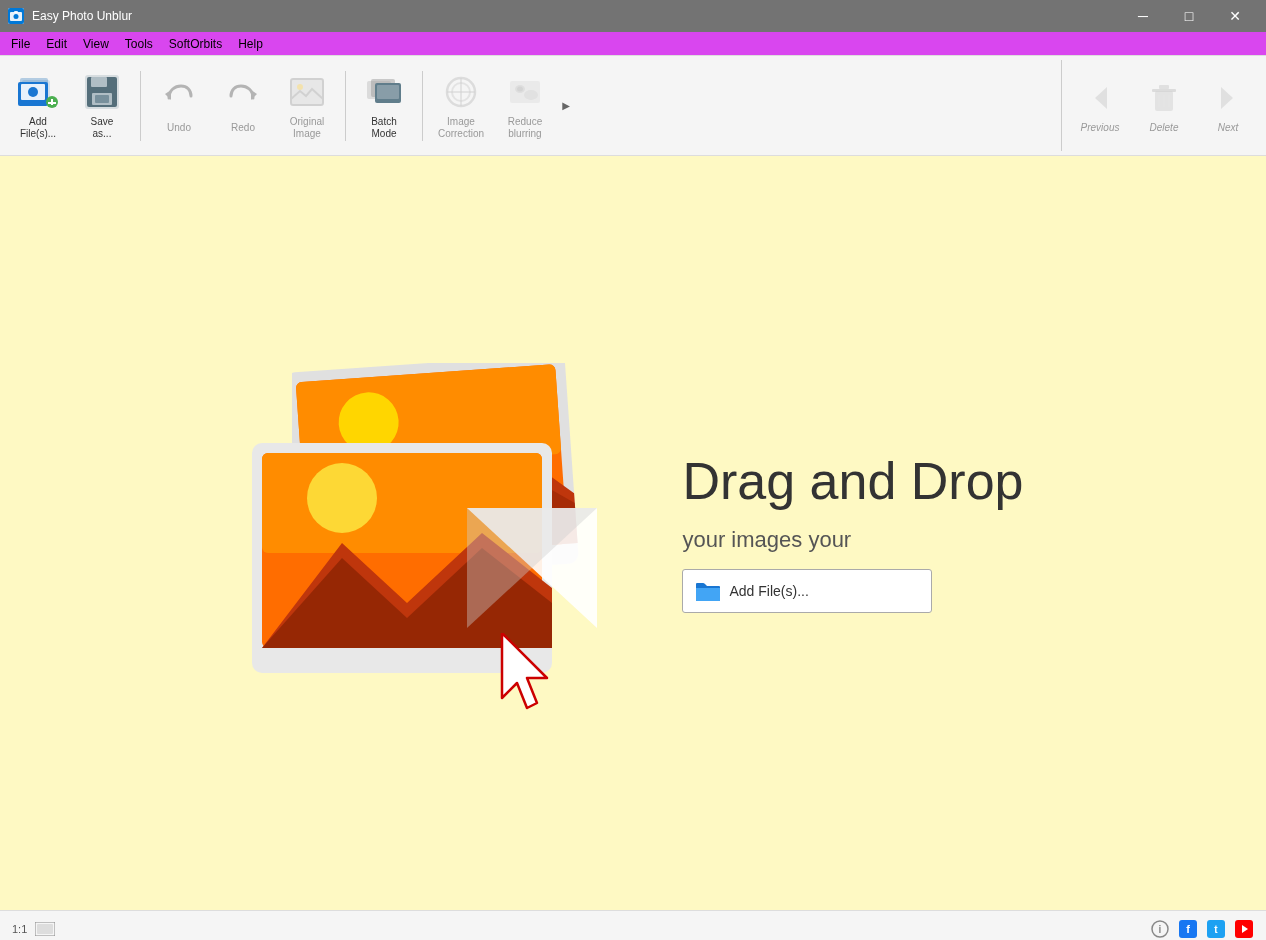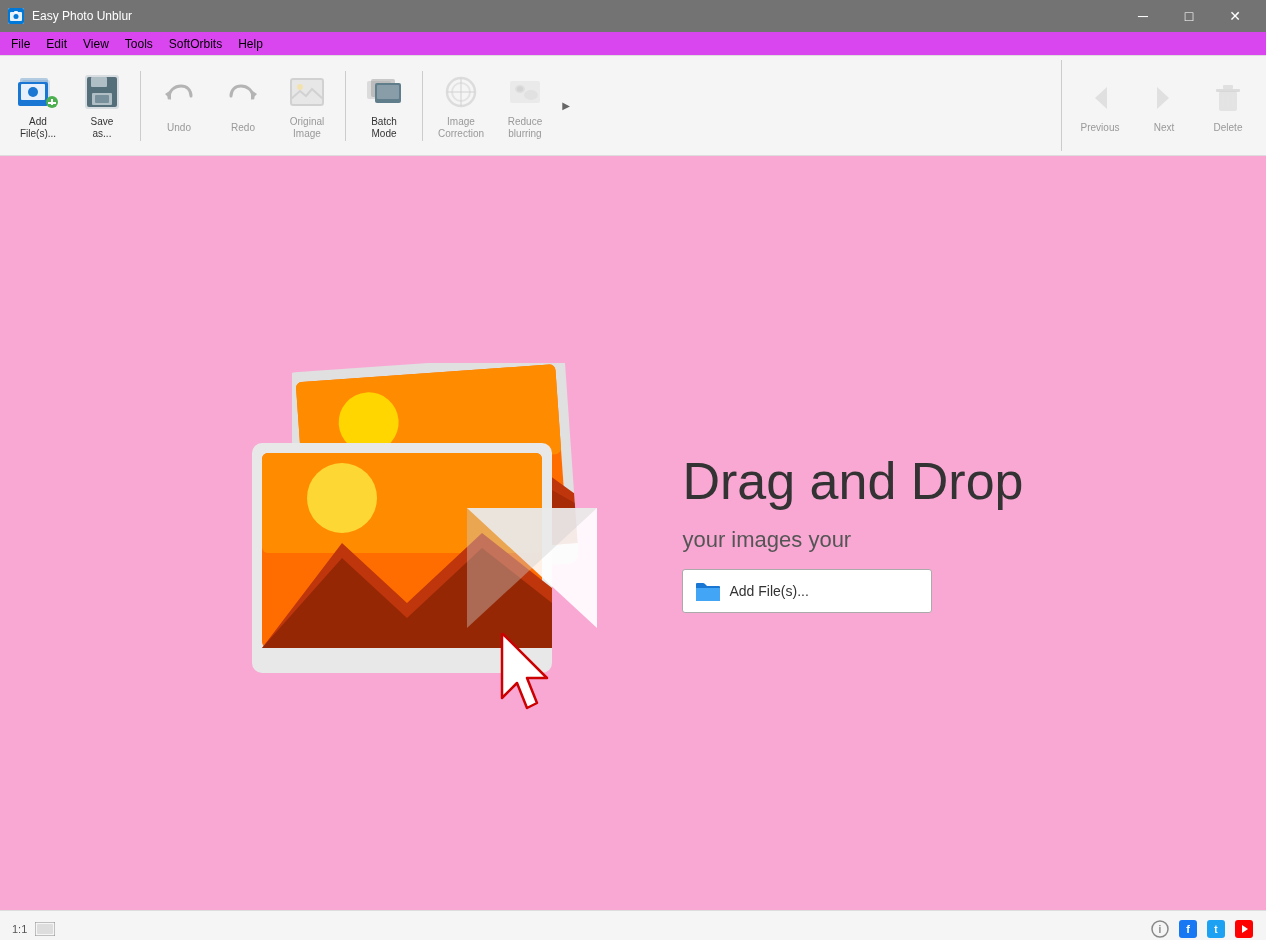--- a/index.html
+++ b/index.html
@@ -78,20 +78,21 @@
       gap: 4px;
       flex: 1;
     }
     .toolbar-right {
       display: flex;
       align-items: center;
       gap: 4px;
       border-left: 1px solid #ccc;
       padding-left: 8px;
       height: 100%;
+      font-style: italic;
     }
     .toolbar-btn {
       display: flex;
       flex-direction: column;
       align-items: center;
       justify-content: center;
       width: 60px;
       height: 82px;
       cursor: pointer;
       border-radius: 4px;
@@ -120,21 +121,21 @@
       height: 82px;
       display: flex; align-items: center; justify-content: center;
       cursor: pointer;
       font-size: 10px;
       color: #666;
     }
 
     
     .main-area {
       flex: 1;
-      background: #f9a8d4;
+      background: #fef9c3;
       display: flex;
       align-items: center;
       justify-content: center;
       position: relative;
       height: calc(940px - 32px - 24px - 100px - 30px);
     }
 
     
     .drop-content {
       display: flex;
@@ -357,38 +358,38 @@
         <svg width="38" height="38" viewBox="0 0 38 38">
           <polygon points="26,8 14,19 26,30" fill="#9e9e9e" opacity="0.6"></polygon>
         </svg>
       </div>
       <span class="toolbar-btn-label">Previous</span>
     </div>
 
     <div class="toolbar-btn disabled">
       <div class="toolbar-btn-icon">
         <svg width="38" height="38" viewBox="0 0 38 38">
-          <polygon points="12,8 24,19 12,30" fill="#9e9e9e" opacity="0.6"></polygon>
-        </svg>
-      </div>
-      <span class="toolbar-btn-label">Next</span>
-    </div>
-
-    <div class="toolbar-btn disabled">
-      <div class="toolbar-btn-icon">
-        <svg width="38" height="38" viewBox="0 0 38 38">
           <rect x="10" y="12" width="18" height="20" rx="2" fill="#9e9e9e" opacity="0.5"></rect>
           <rect x="7" y="10" width="24" height="3" rx="1" fill="#9e9e9e" opacity="0.7"></rect>
           <rect x="14" y="6" width="10" height="4" rx="1" fill="#9e9e9e" opacity="0.6"></rect>
           <line x1="14" y1="16" x2="14" y2="28" stroke="#ccc" stroke-width="2"></line>
           <line x1="19" y1="16" x2="19" y2="28" stroke="#ccc" stroke-width="2"></line>
           <line x1="24" y1="16" x2="24" y2="28" stroke="#ccc" stroke-width="2"></line>
         </svg>
       </div>
       <span class="toolbar-btn-label">Delete</span>
+    </div>
+
+    <div class="toolbar-btn disabled">
+      <div class="toolbar-btn-icon">
+        <svg width="38" height="38" viewBox="0 0 38 38">
+          <polygon points="12,8 24,19 12,30" fill="#9e9e9e" opacity="0.6"></polygon>
+        </svg>
+      </div>
+      <span class="toolbar-btn-label">Next</span>
     </div>
   </div>
 </div>
 
 <div class="main-area">
   <div class="drop-content">
 
     <div class="drop-illustration">
 
       <svg style="position:absolute; top:20px; left:50px;" width="300" height="230" viewBox="0 0 300 230">

